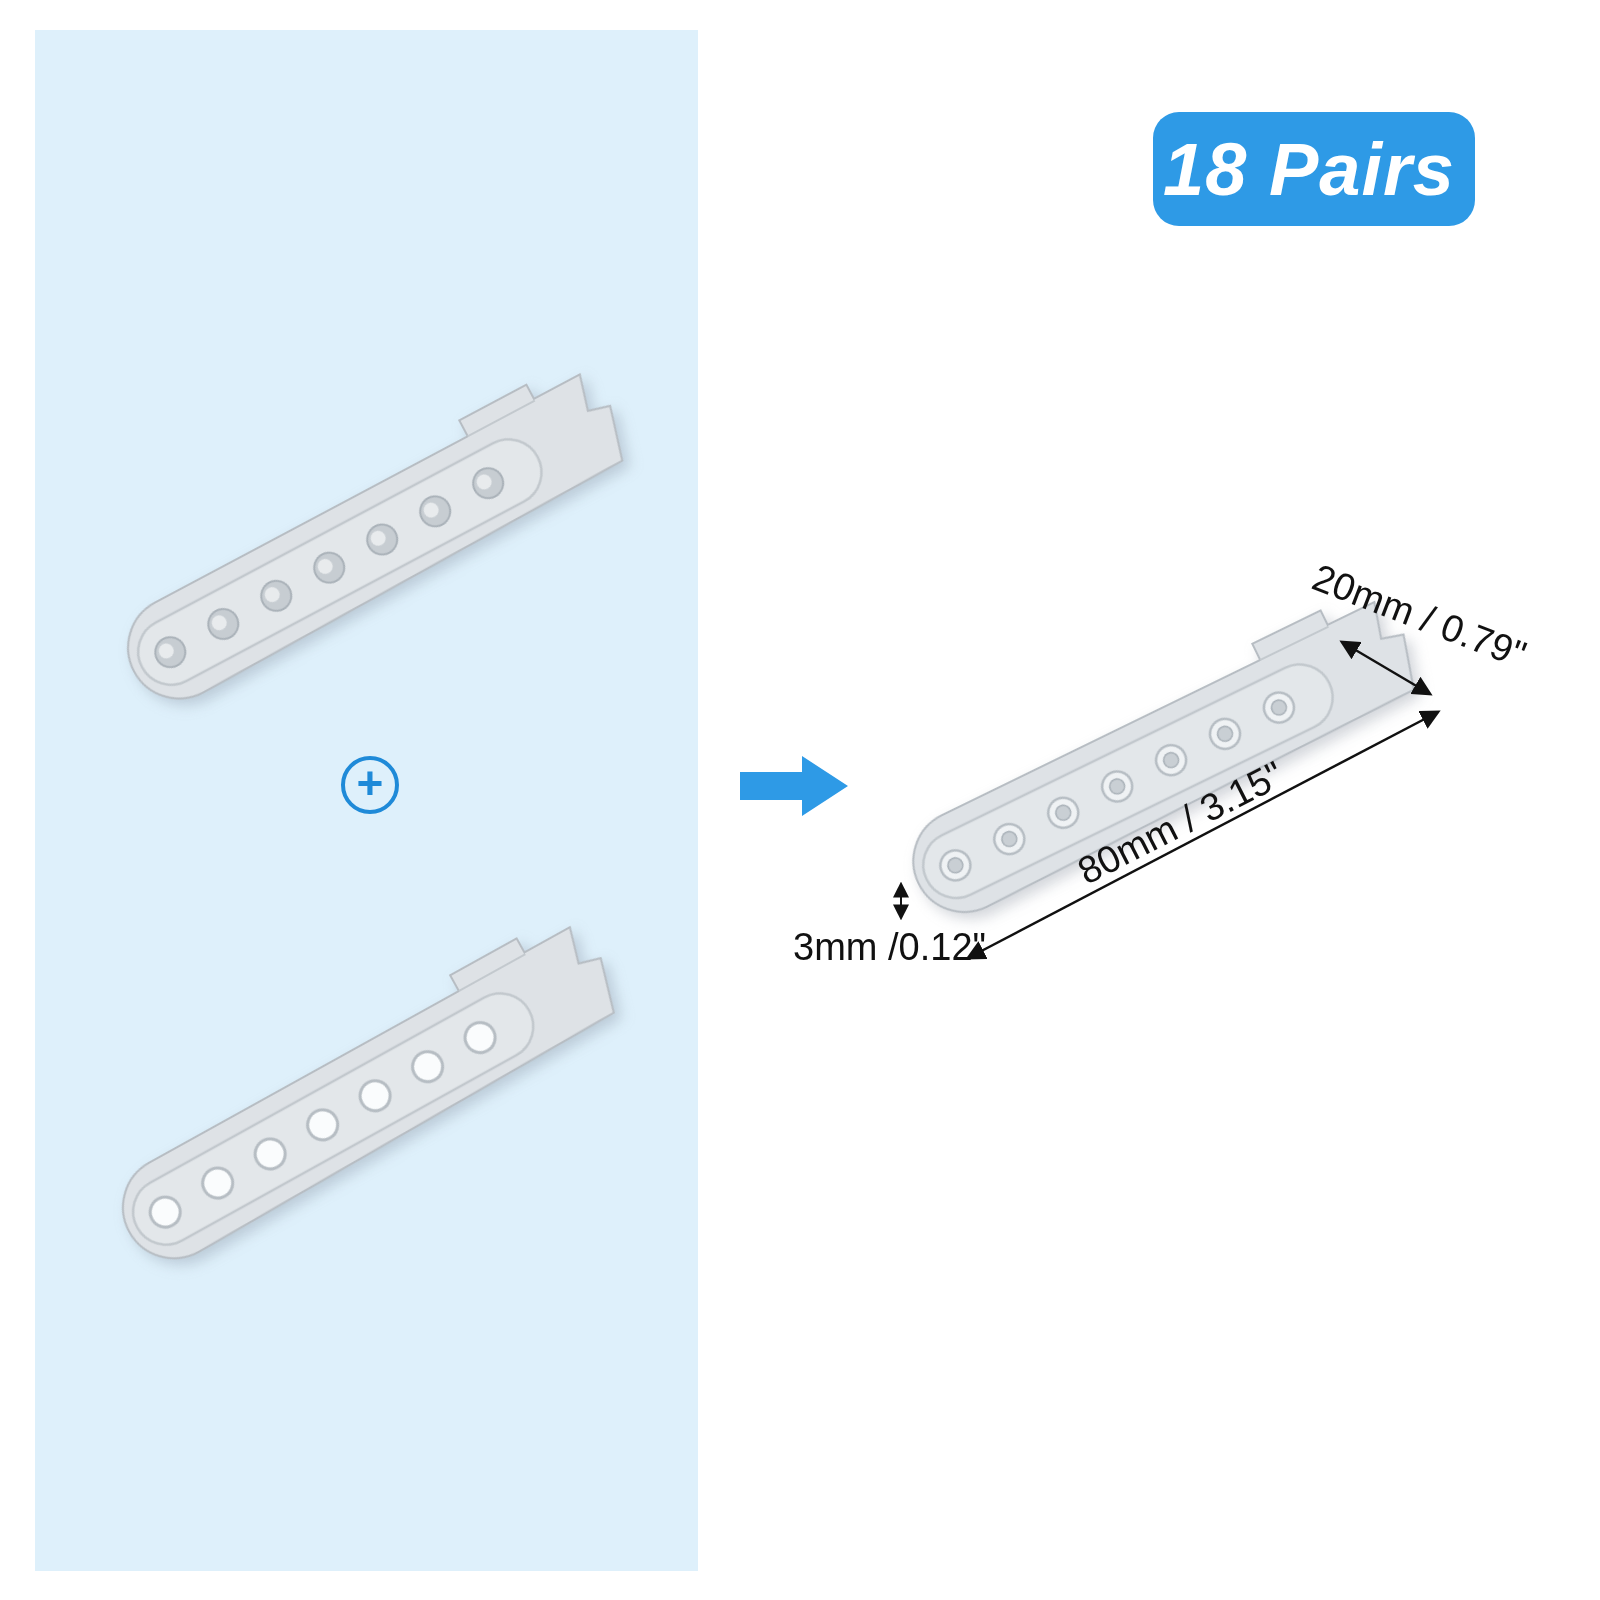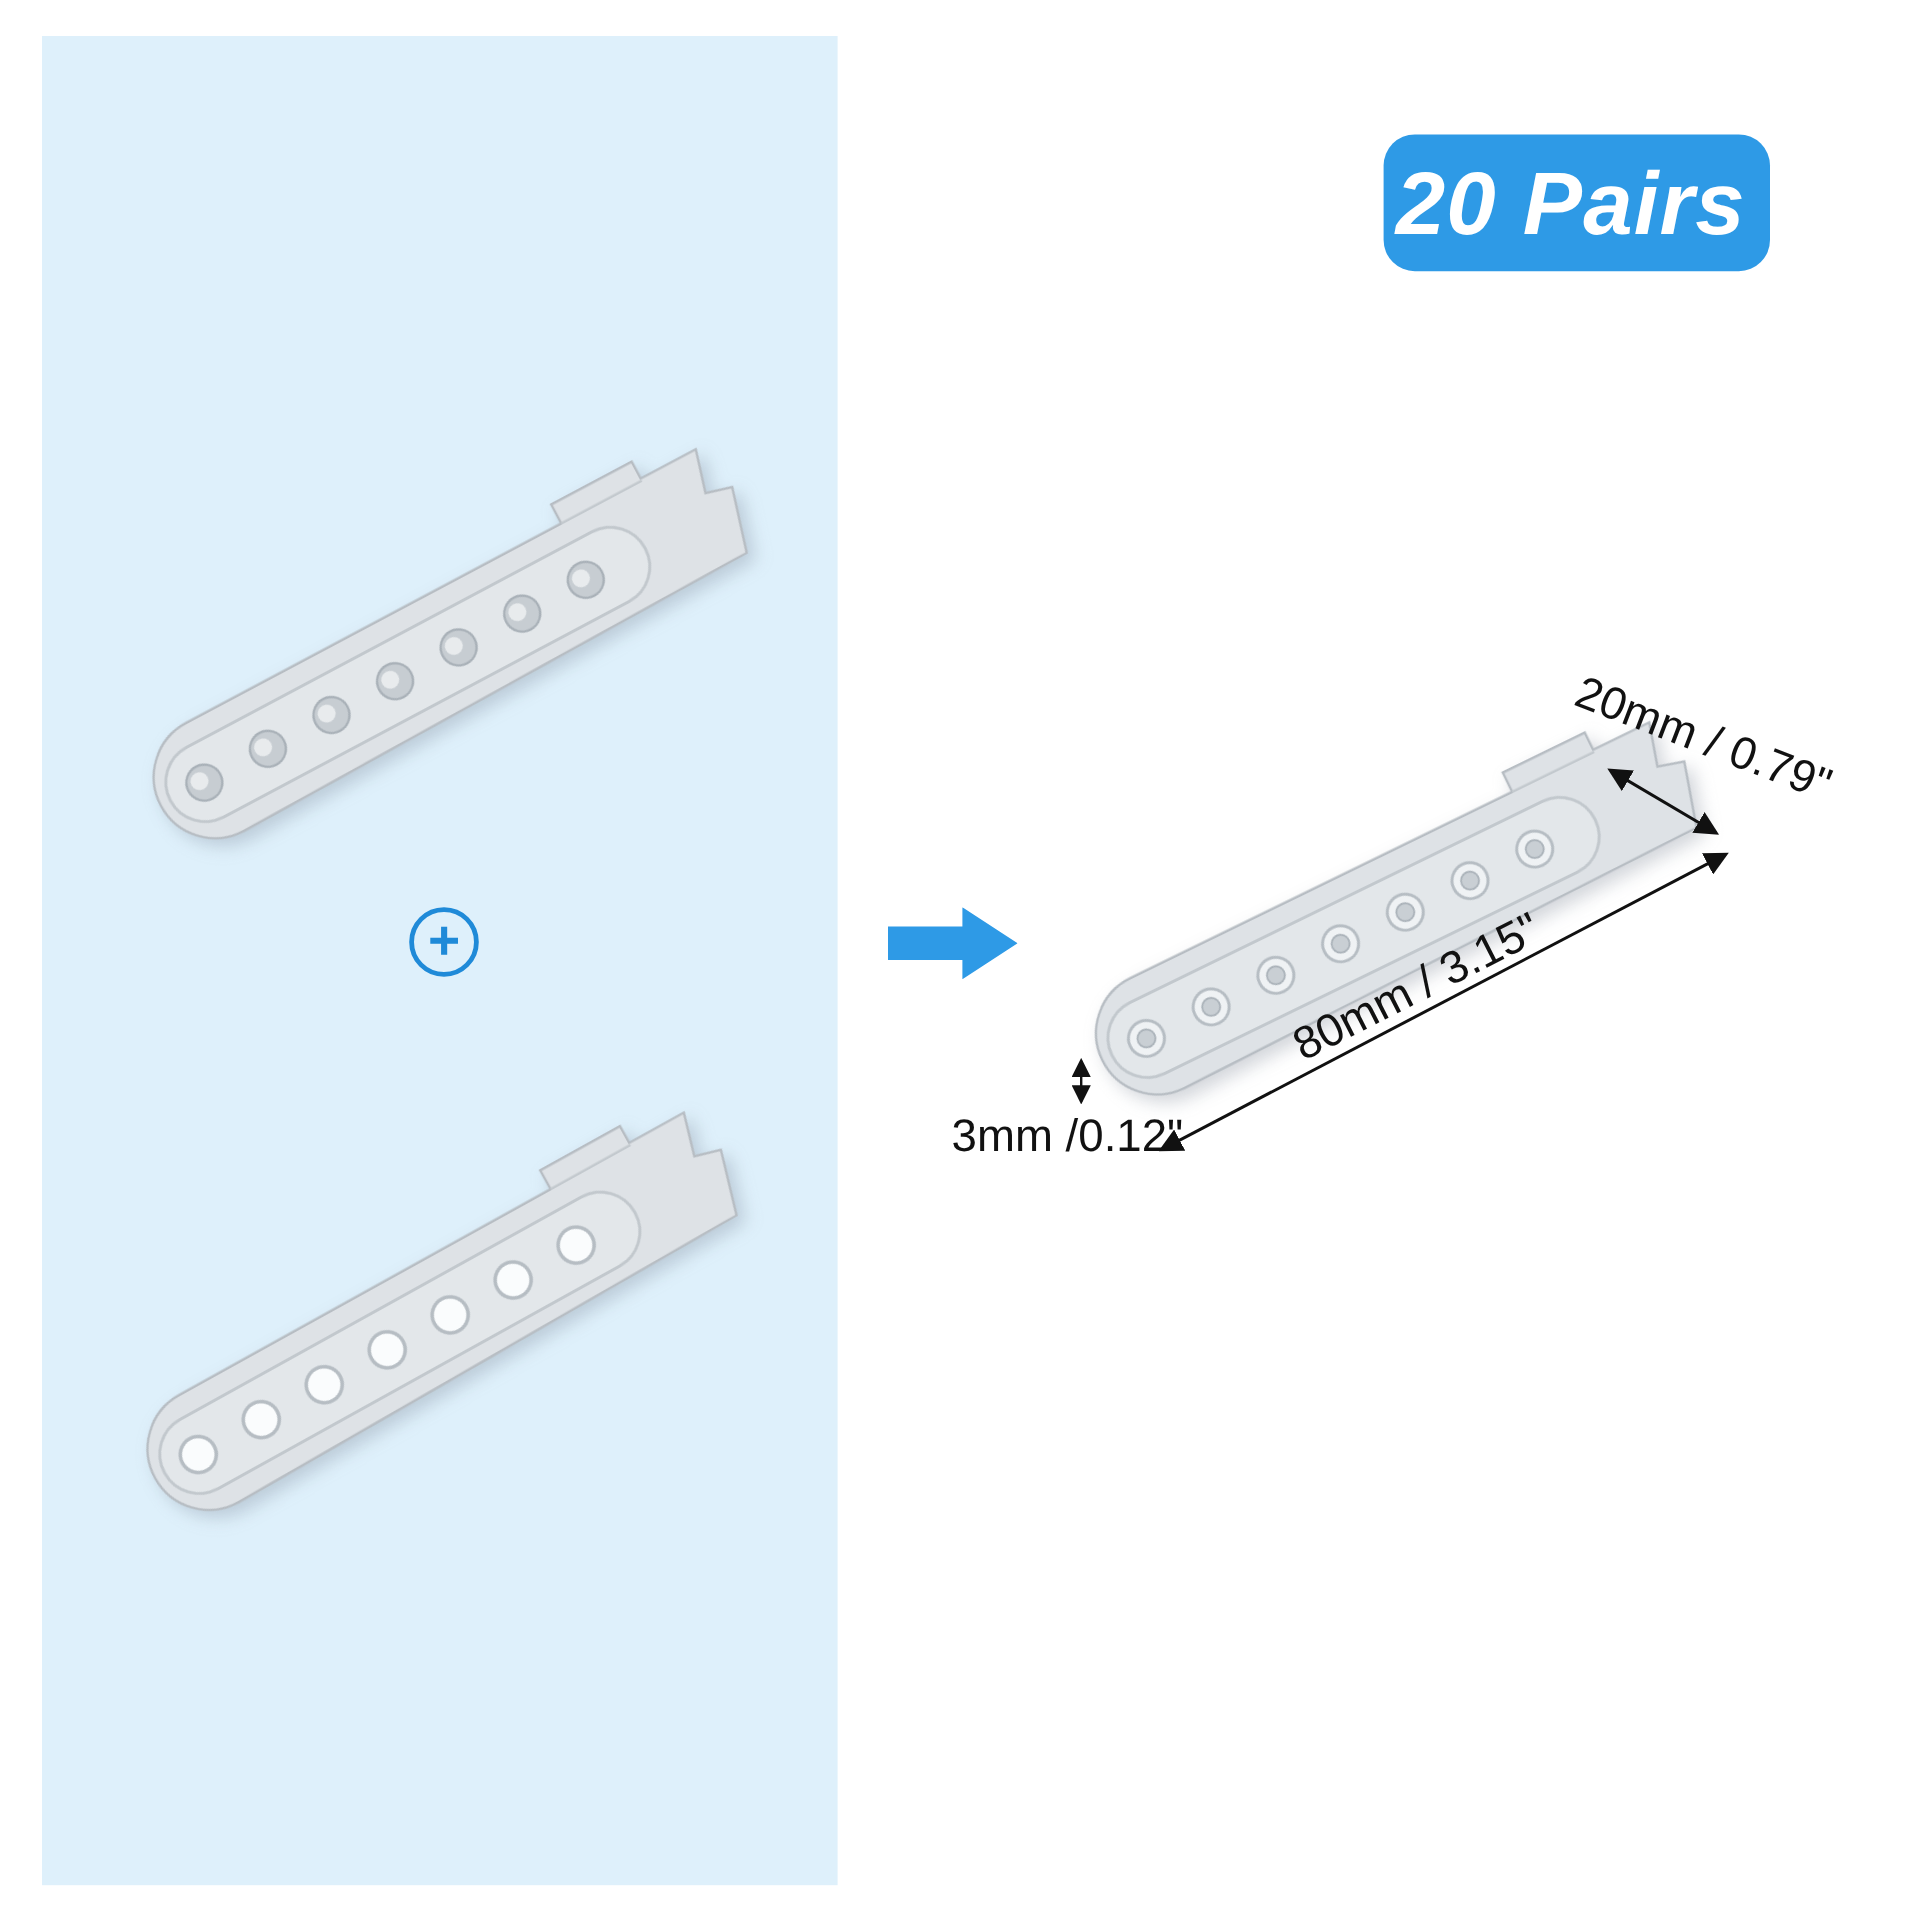--- a/index.html
+++ b/index.html
@@ -143,16 +143,16 @@
     <line x1="968" y1="958" x2="1438" y2="712" stroke="#111111" stroke-width="2.5" marker-start="url(#ah)" marker-end="url(#ah)"></line>
     <line x1="1342" y1="642" x2="1430" y2="694" stroke="#111111" stroke-width="2.5" marker-start="url(#ah)" marker-end="url(#ah)"></line>
     <line x1="901" y1="884" x2="901" y2="918" stroke="#111111" stroke-width="2" marker-start="url(#ah)" marker-end="url(#ah)"></line>
   </svg>
 
   <div class="dim-label" id="dim-width">20mm / 0.79"</div>
   <div class="dim-label" id="dim-length">80mm / 3.15"</div>
   <div class="dim-label" id="dim-thickness">3mm /0.12"</div>
 
   <div class="badge">
-    <span class="badge-label">20 Pairs</span>
+    <span class="badge-label">18 Pairs</span>
   </div>
 
 </div>
 
 </body></html>

